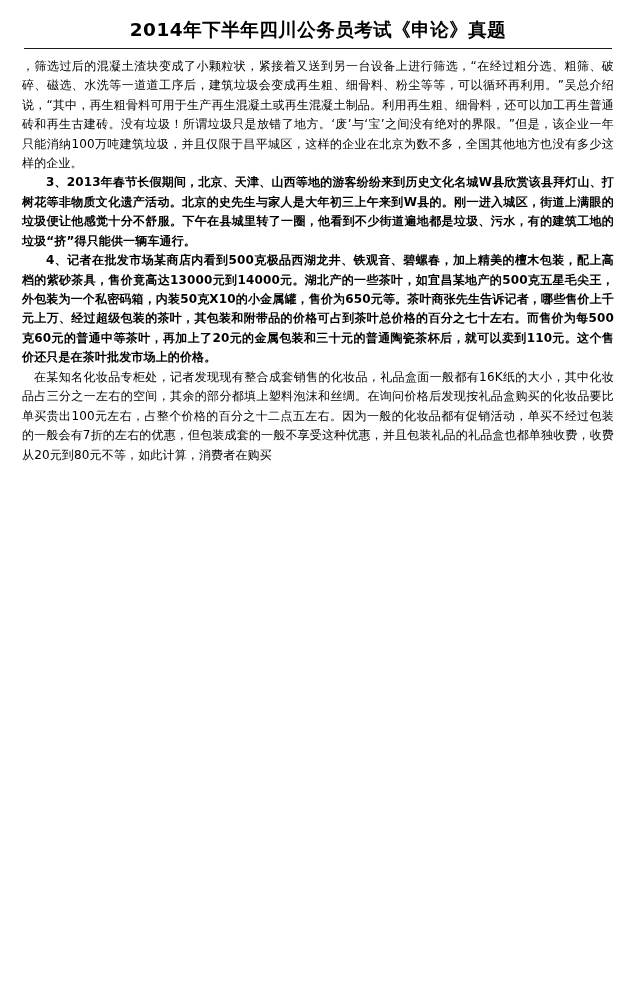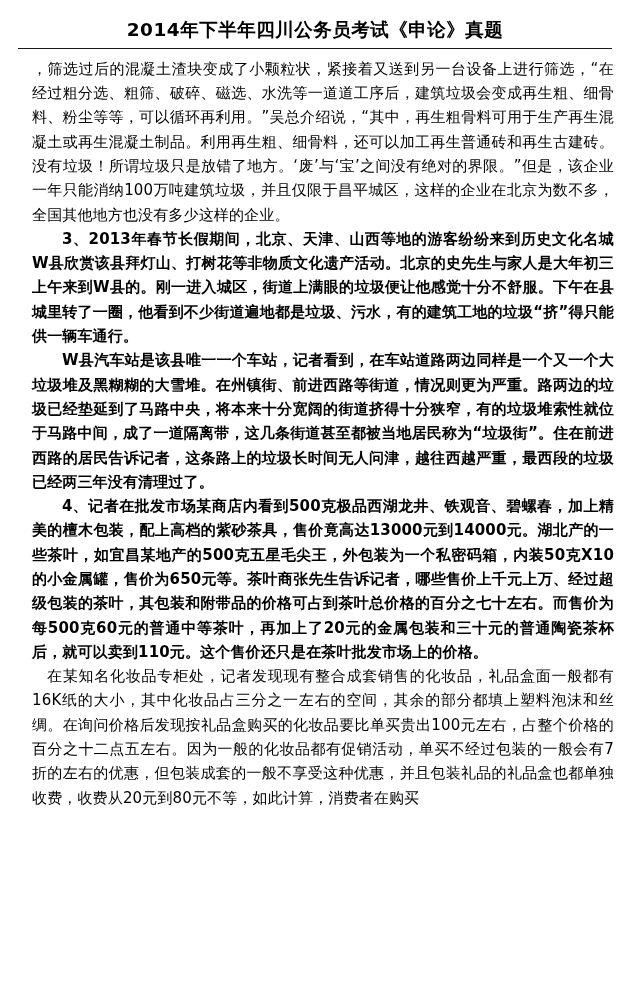--- a/index.html
+++ b/index.html
@@ -11,55 +11,54 @@
     width: 628px;
     height: 1000px;
     font-family: "DejaVu Sans", "Liberation Sans", sans-serif;
     color: #000000;
     overflow: hidden;
   }
   .page {
     width: 628px;
     height: 1000px;
     box-sizing: border-box;
-    padding: 10px 14px 0 16px;
+    padding: 10px 14px 0 22px;
     position: relative;
   }
   .doc-title {
     text-align: center;
     font-size: 18.5px;
     font-weight: bold;
     line-height: 1.5;
     margin: 6px 0 2px 0;
     letter-spacing: 0.5px;
   }
   .title-rule {
     border: none;
     border-top: 1px solid #1a1a1a;
     margin: 4px 2px 8px 2px;
     height: 0;
   }
   .body-text p {
-    margin: 0 0 0 16px;
-    font-size: 15px;
+    margin: 0 0 0 0;
+    font-size: 12px;
     line-height: 1.62;
     text-align: justify;
     text-justify: inter-ideograph;
     letter-spacing: 0.15px;
   }
   .indent2 { text-indent: 2em; font-weight: bold; }
   .indent1 { text-indent: 1em; }
   .noindent { text-indent: 0; }
 </style>
 </head>
 <body>
 
 <div class="page">
   <h1 class="doc-title">2014年下半年四川公务员考试《申论》真题</h1>
   <hr class="title-rule">
   <div class="body-text">
     <p class="noindent">，筛选过后的混凝土渣块变成了小颗粒状，紧接着又送到另一台设备上进行筛选，“在经过粗分选、粗筛、破碎、磁选、水洗等一道道工序后，建筑垃圾会变成再生粗、细骨料、粉尘等等，可以循环再利用。”吴总介绍说，“其中，再生粗骨料可用于生产再生混凝土或再生混凝土制品。利用再生粗、细骨料，还可以加工再生普通砖和再生古建砖。没有垃圾！所谓垃圾只是放错了地方。‘废’与‘宝’之间没有绝对的界限。”但是，该企业一年只能消纳100万吨建筑垃圾，并且仅限于昌平城区，这样的企业在北京为数不多，全国其他地方也没有多少这样的企业。</p>
     <p class="indent2">3、2013年春节长假期间，北京、天津、山西等地的游客纷纷来到历史文化名城W县欣赏该县拜灯山、打树花等非物质文化遗产活动。北京的史先生与家人是大年初三上午来到W县的。刚一进入城区，街道上满眼的垃圾便让他感觉十分不舒服。下午在县城里转了一圈，他看到不少街道遍地都是垃圾、污水，有的建筑工地的垃圾“挤”得只能供一辆车通行。</p>
-    <p class="indent2">W县汽车站是该县唯一一个车站，记者看到，在车站道路两边同样是一个又一个大垃圾堆及黑糊糊的大雪堆。在州镇街、前进西路等街道，情况则更为严重。路两边的垃圾已经垫延到了马路中央，将本来十分宽阔的街道挤得十分狭窄，有的垃圾堆索性就位于马路中间，成了一道隔离带，这几条街道甚至都被当地居民称为“垃圾街”。住在前进西路的居民告诉记者，这条路上的垃圾长时间无人问津，越往西越严重，最西段的垃圾已经两三年没有清理过了。</p>
     <p class="indent2">4、记者在批发市场某商店内看到500克极品西湖龙井、铁观音、碧螺春，加上精美的檀木包装，配上高档的紫砂茶具，售价竟高达13000元到14000元。湖北产的一些茶叶，如宜昌某地产的500克五星毛尖王，外包装为一个私密码箱，内装50克X10的小金属罐，售价为650元等。茶叶商张先生告诉记者，哪些售价上千元上万、经过超级包装的茶叶，其包装和附带品的价格可占到茶叶总价格的百分之七十左右。而售价为每500克60元的普通中等茶叶，再加上了20元的金属包装和三十元的普通陶瓷茶杯后，就可以卖到110元。这个售价还只是在茶叶批发市场上的价格。</p>
     <p class="indent1">在某知名化妆品专柜处，记者发现现有整合成套销售的化妆品，礼品盒面一般都有16K纸的大小，其中化妆品占三分之一左右的空间，其余的部分都填上塑料泡沫和丝绸。在询问价格后发现按礼品盒购买的化妆品要比单买贵出100元左右，占整个价格的百分之十二点五左右。因为一般的化妆品都有促销活动，单买不经过包装的一般会有7折的左右的优惠，但包装成套的一般不享受这种优惠，并且包装礼品的礼品盒也都单独收费，收费从20元到80元不等，如此计算，消费者在购买</p>
   </div>
 </div>
 
 </body></html>

